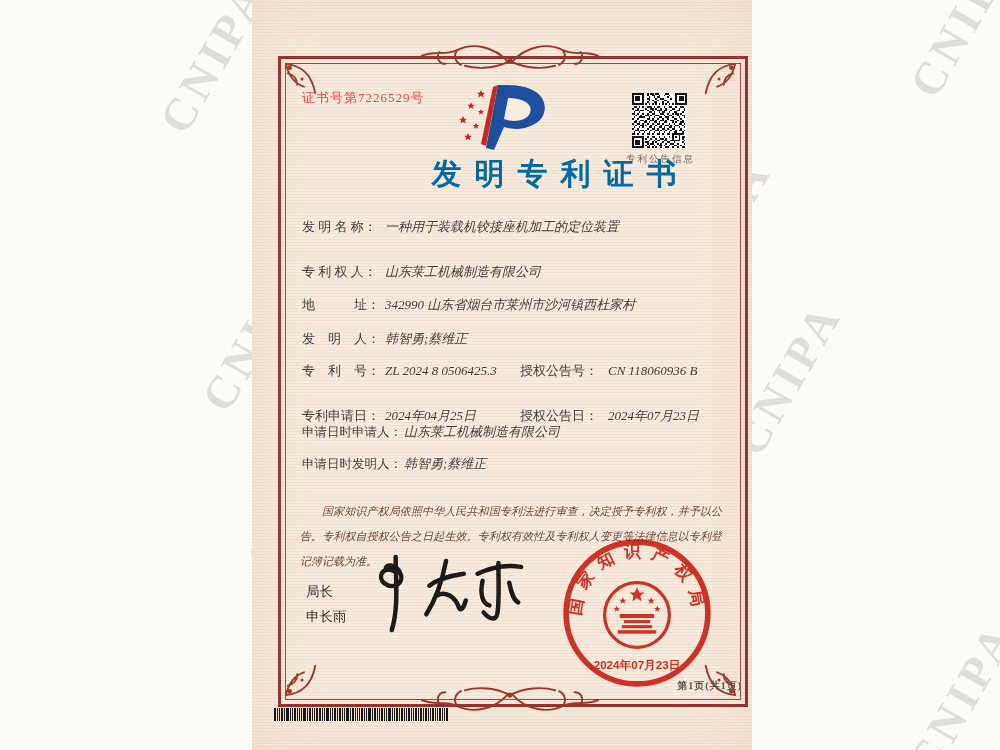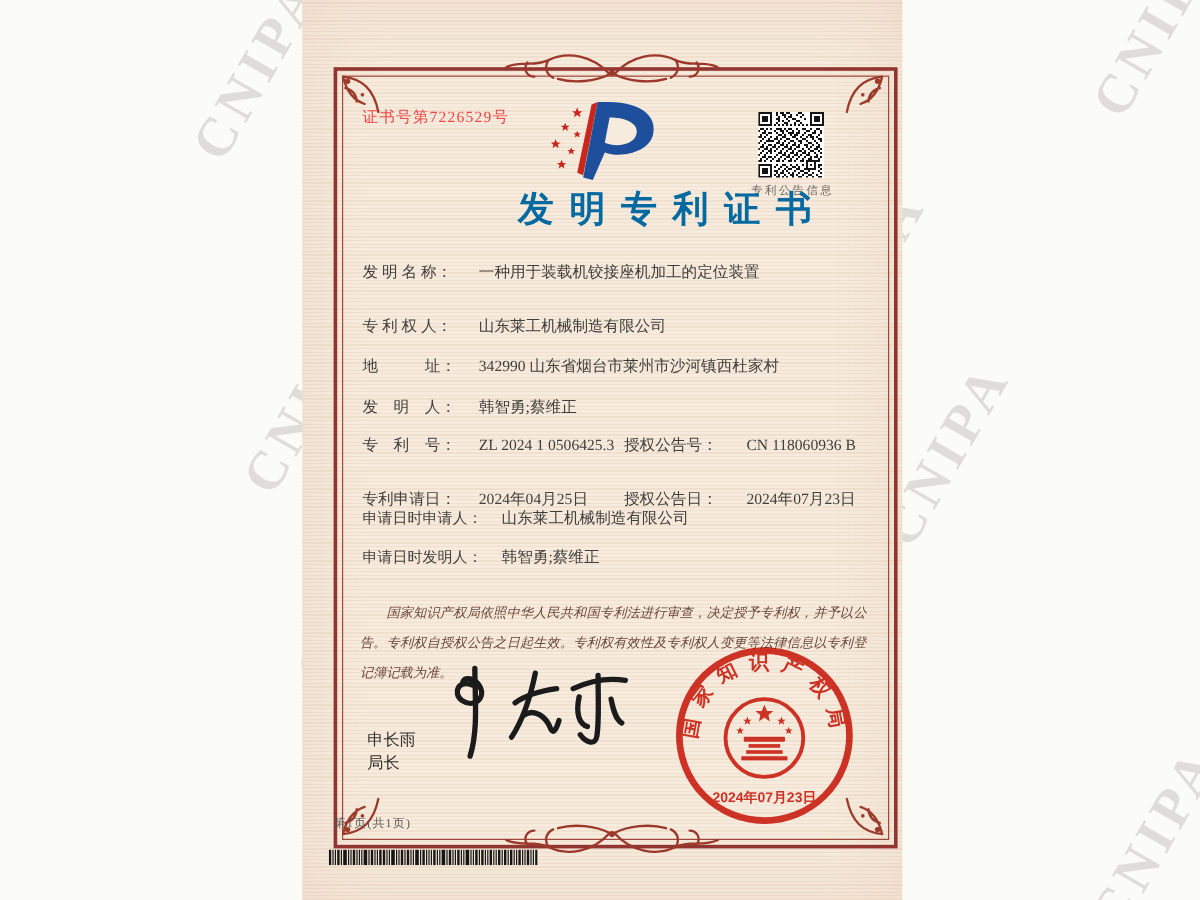--- a/index.html
+++ b/index.html
@@ -22,37 +22,37 @@
   .certno{position:absolute;left:302px;top:89px;font-size:13px;color:#ef4444;letter-spacing:1px;}
   .logo{position:absolute;left:447px;top:82px;width:106px;height:76px;}
   .qr{position:absolute;left:632px;top:93px;width:55px;height:55px;}
   .qrcap{position:absolute;left:626px;top:153px;font-size:9.5px;color:#6b6560;letter-spacing:2px;}
   .title{position:absolute;left:278px;top:154px;width:464px;text-align:center;
          font-size:30px;font-weight:bold;letter-spacing:13px;text-indent:13px;color:#0369a1;margin-left:44px;}
   
   .row{position:absolute;left:302px;font-size:13px;color:#403e3b;white-space:nowrap;}
   .row .lb{display:inline-block;min-width:81px;}
   .row .lb.wide{min-width:100px;font-size:12.5px;text-align:center;}
-  .row .val{margin-left:16px;}
+  .row .val{margin-left:2px;font-style:italic;}
   .p2{position:absolute;left:218px;top:0;}
   .p2 .lb{min-width:86px;}
   .r1{top:218px}.r2{top:263px}.r3{top:296px}.r4{top:330px}
   .r5{top:362px}.r6{top:407px}.r7{top:423px}.r8{top:455px}
   
   .legal{position:absolute;left:300px;top:499px;width:422px;font-size:11px;line-height:25px;
          text-align:justify;text-indent:2em;color:#6a463b;font-style:italic;}
   
-  .officer-title{position:absolute;left:306px;top:583px;font-size:13.5px;color:#33312e;margin-top:44px;}
+  .officer-title{position:absolute;left:306px;top:583px;font-size:13.5px;color:#33312e;}
   .officer-name{position:absolute;left:306px;top:608px;font-size:13.5px;color:#33312e;}
   .sig{position:absolute;left:372px;top:550px;width:158px;height:96px;}
   .seal{position:absolute;left:556px;top:532px;width:162px;height:162px;opacity:.93;
         mix-blend-mode:multiply;}
   
-  .pageno{position:absolute;left:278px;top:679px;width:464px;text-align:left;
-          font-size:10px;color:#5b5752;letter-spacing:1px;}
+  .pageno{position:absolute;left:278px;top:679px;width:464px;text-align:right;
+          font-size:10px;color:#5b5752;letter-spacing:1px;font-weight:bold;}
   .barcode{position:absolute;left:274px;top:708px;width:174px;height:13px;}
   
   .orn{position:absolute;width:38px;height:38px;}
   .orn-tl{left:283px;top:61px;}
   .orn-tr{left:700px;top:61px;transform:scaleX(-1);}
   .orn-bl{left:283px;top:660px;transform:scaleY(-1);}
   .orn-br{left:700px;top:660px;transform:scale(-1,-1);}
   .flor{position:absolute;width:196px;height:32px;left:412px;}
   .flor-top{top:40px;}
   .flor-bottom{top:684px;transform:scaleY(-1);}
@@ -171,21 +171,21 @@
   <div class="row r2">
     <span class="lb">专 利 权 人：</span><span class="val">山东莱工机械制造有限公司</span>
   </div>
   <div class="row r3">
     <span class="lb">地　　　址：</span><span class="val">342990 山东省烟台市莱州市沙河镇西杜家村</span>
   </div>
   <div class="row r4">
     <span class="lb">发　明　人：</span><span class="val">韩智勇;蔡维正</span>
   </div>
   <div class="row r5">
-    <span class="lb">专　利　号：</span><span class="val">ZL 2024 1 0506425.3</span>
+    <span class="lb">专　利　号：</span><span class="val">ZL 2024 8 0506425.3</span>
     <span class="p2">
       <span class="lb">授权公告号：</span><span class="val">CN 118060936 B</span>
     </span>
   </div>
   <div class="row r6">
     <span class="lb">专利申请日：</span><span class="val">2024年04月25日</span>
     <span class="p2">
       <span class="lb">授权公告日：</span><span class="val">2024年07月23日</span>
     </span>
   </div>

